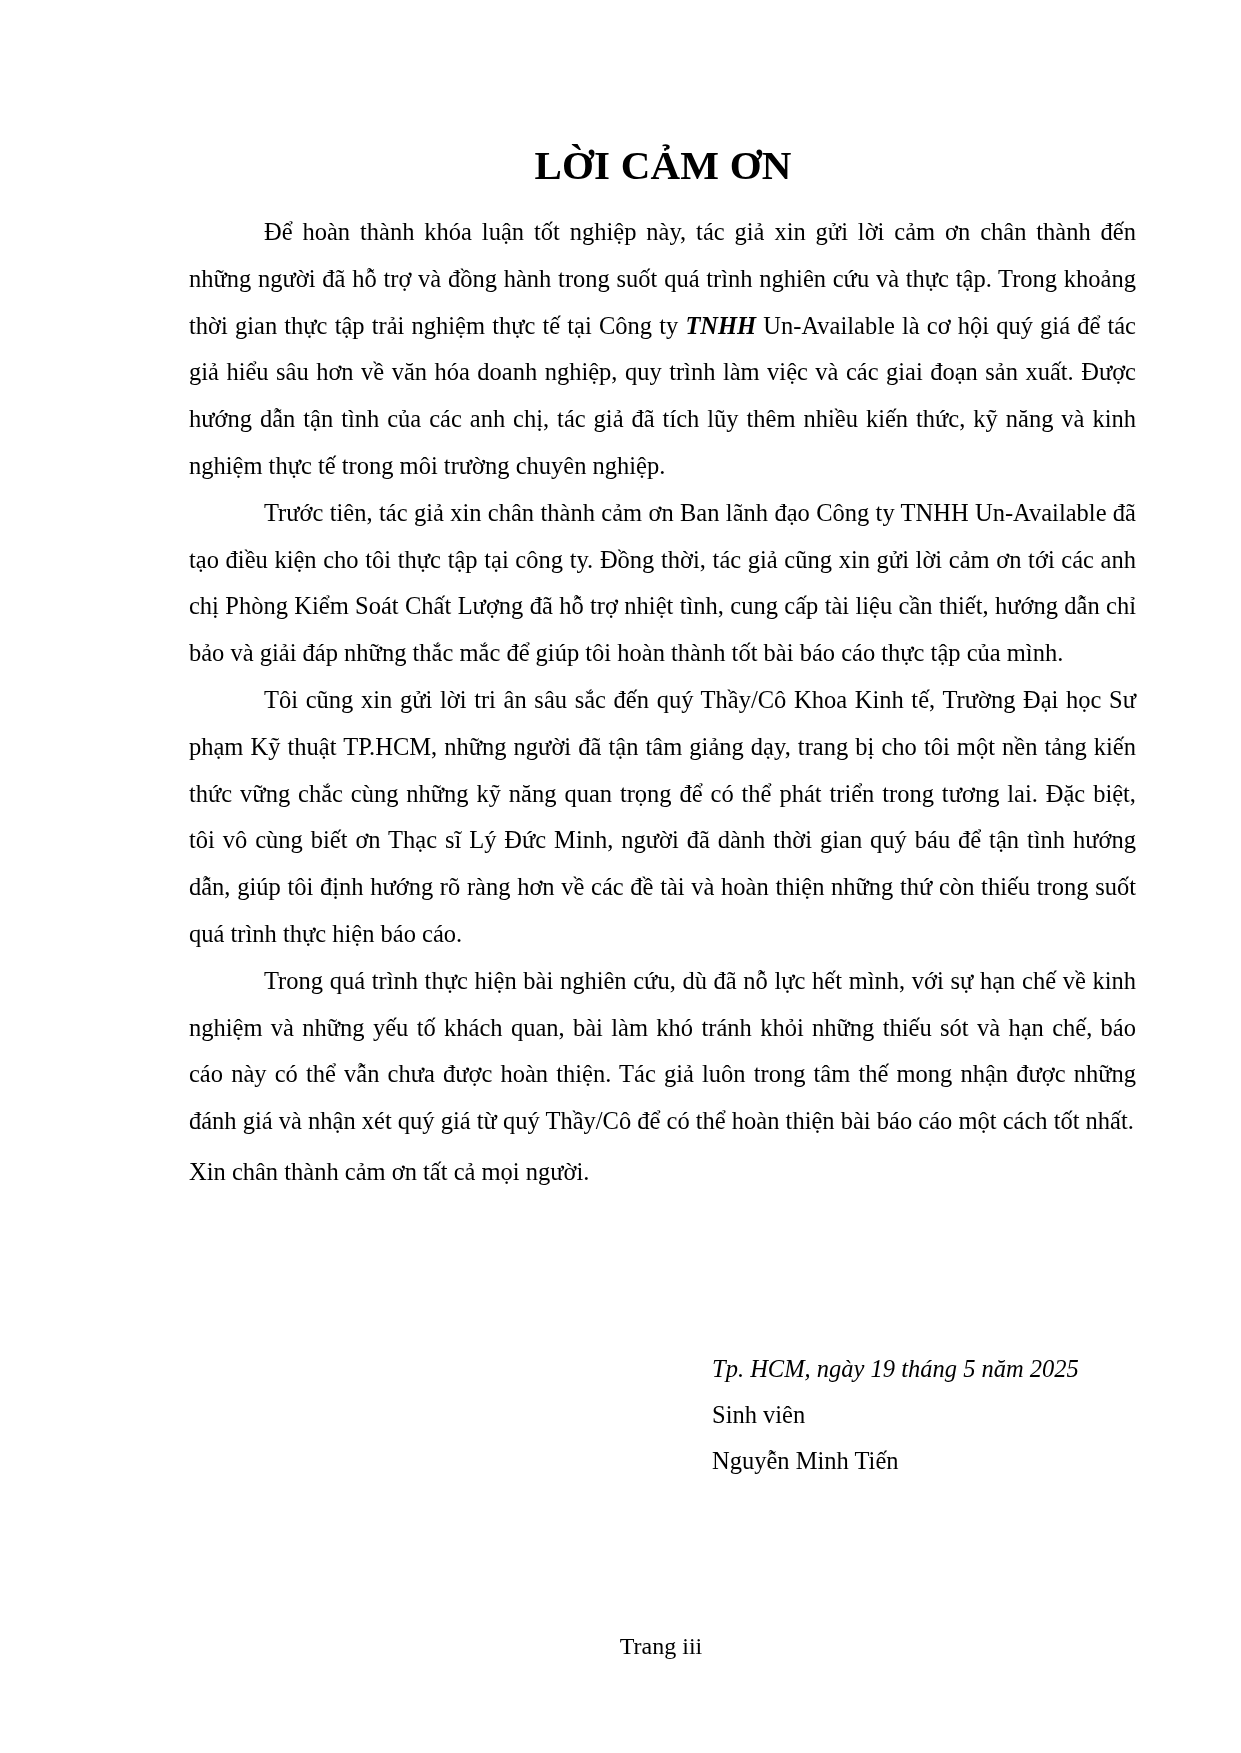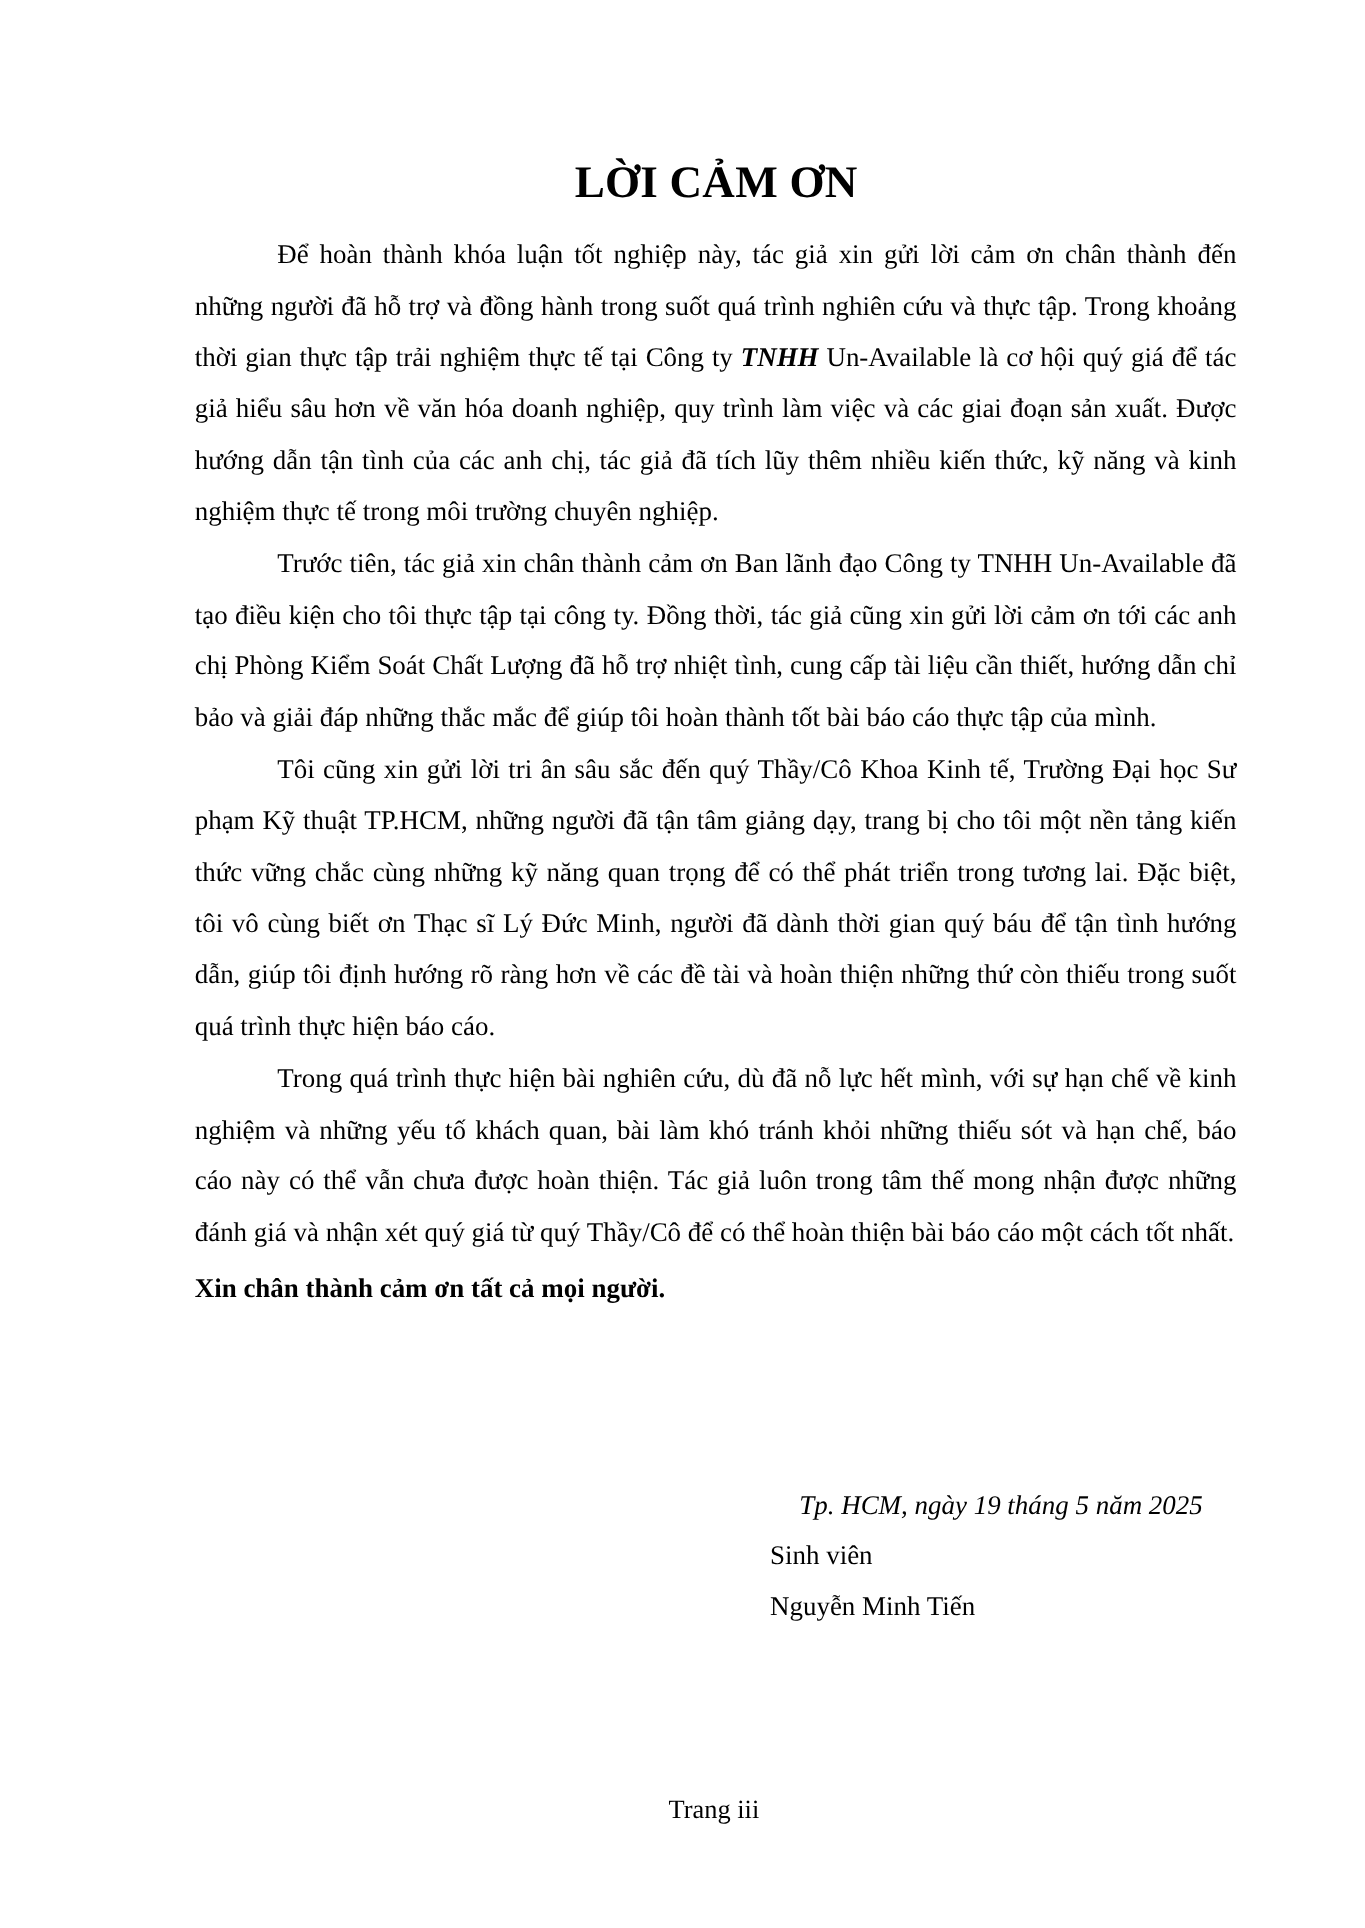--- a/index.html
+++ b/index.html
@@ -10,21 +10,21 @@
     body {
       width: 1241px;
       height: 1753px;
       position: relative;
       overflow: hidden;
       font-family: "Liberation Serif", "DejaVu Serif", serif;
       color: #000000;
     }
     .page {
       position: absolute;
-      left: 0; top: 0;
+      left: 12px; top: 0;
       width: 1207px;
       height: 1753px;
     }
     .title {
       position: absolute;
       left: 0;
       width: 1302px;
       top: 140px;
       text-align: center;
       font-weight: bold;
@@ -42,33 +42,32 @@
       line-height: 46.8px;
     }
     .body p {
       margin: 0;
       text-align: justify;
       text-indent: 75px;
     }
     .body p.closing {
       text-indent: 0;
       margin-top: 4px;
-      font-weight: bold;
     }
     .bold { font-weight: bold; font-style: italic; }
     .signature {
       position: absolute;
       left: 700px;
       width: 420px;
       top: 1346px;
       font-size: 24.5px;
       line-height: 46px;
     }
     .sig-date {
-      text-align: center;
+      text-align: left;
       font-style: italic;
       white-space: nowrap;
     }
     .sig-role, .sig-name {
       width: 474px;
       white-space: nowrap;
     }
     .footer {
       position: absolute;
       left: 0;

